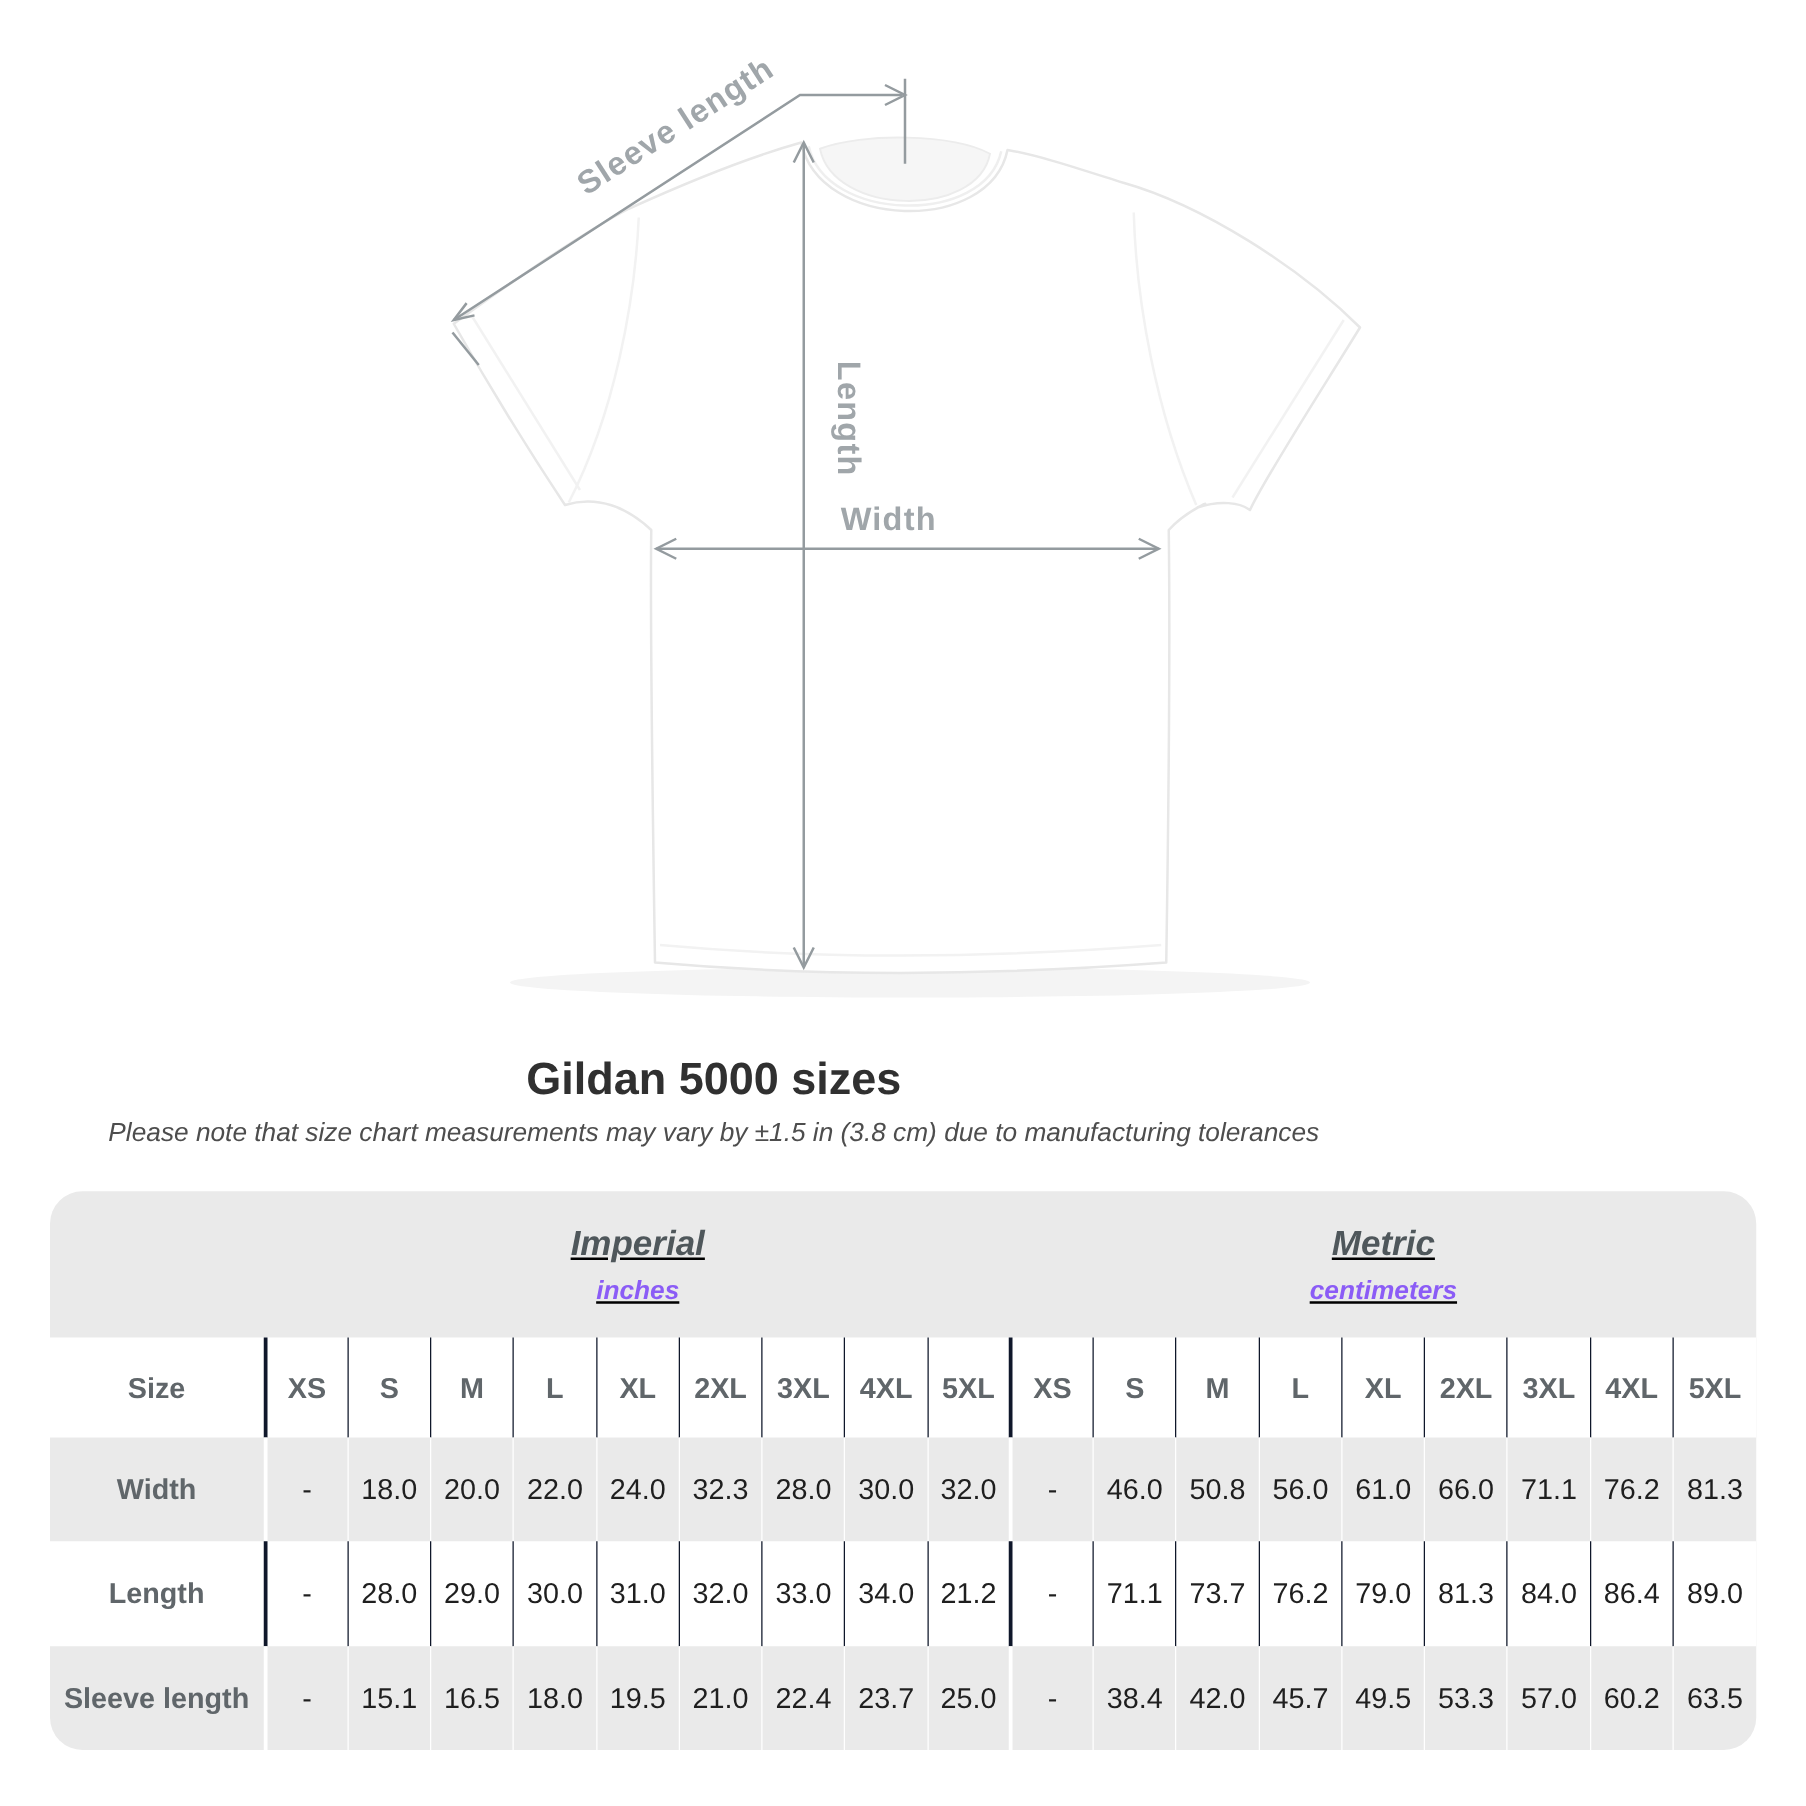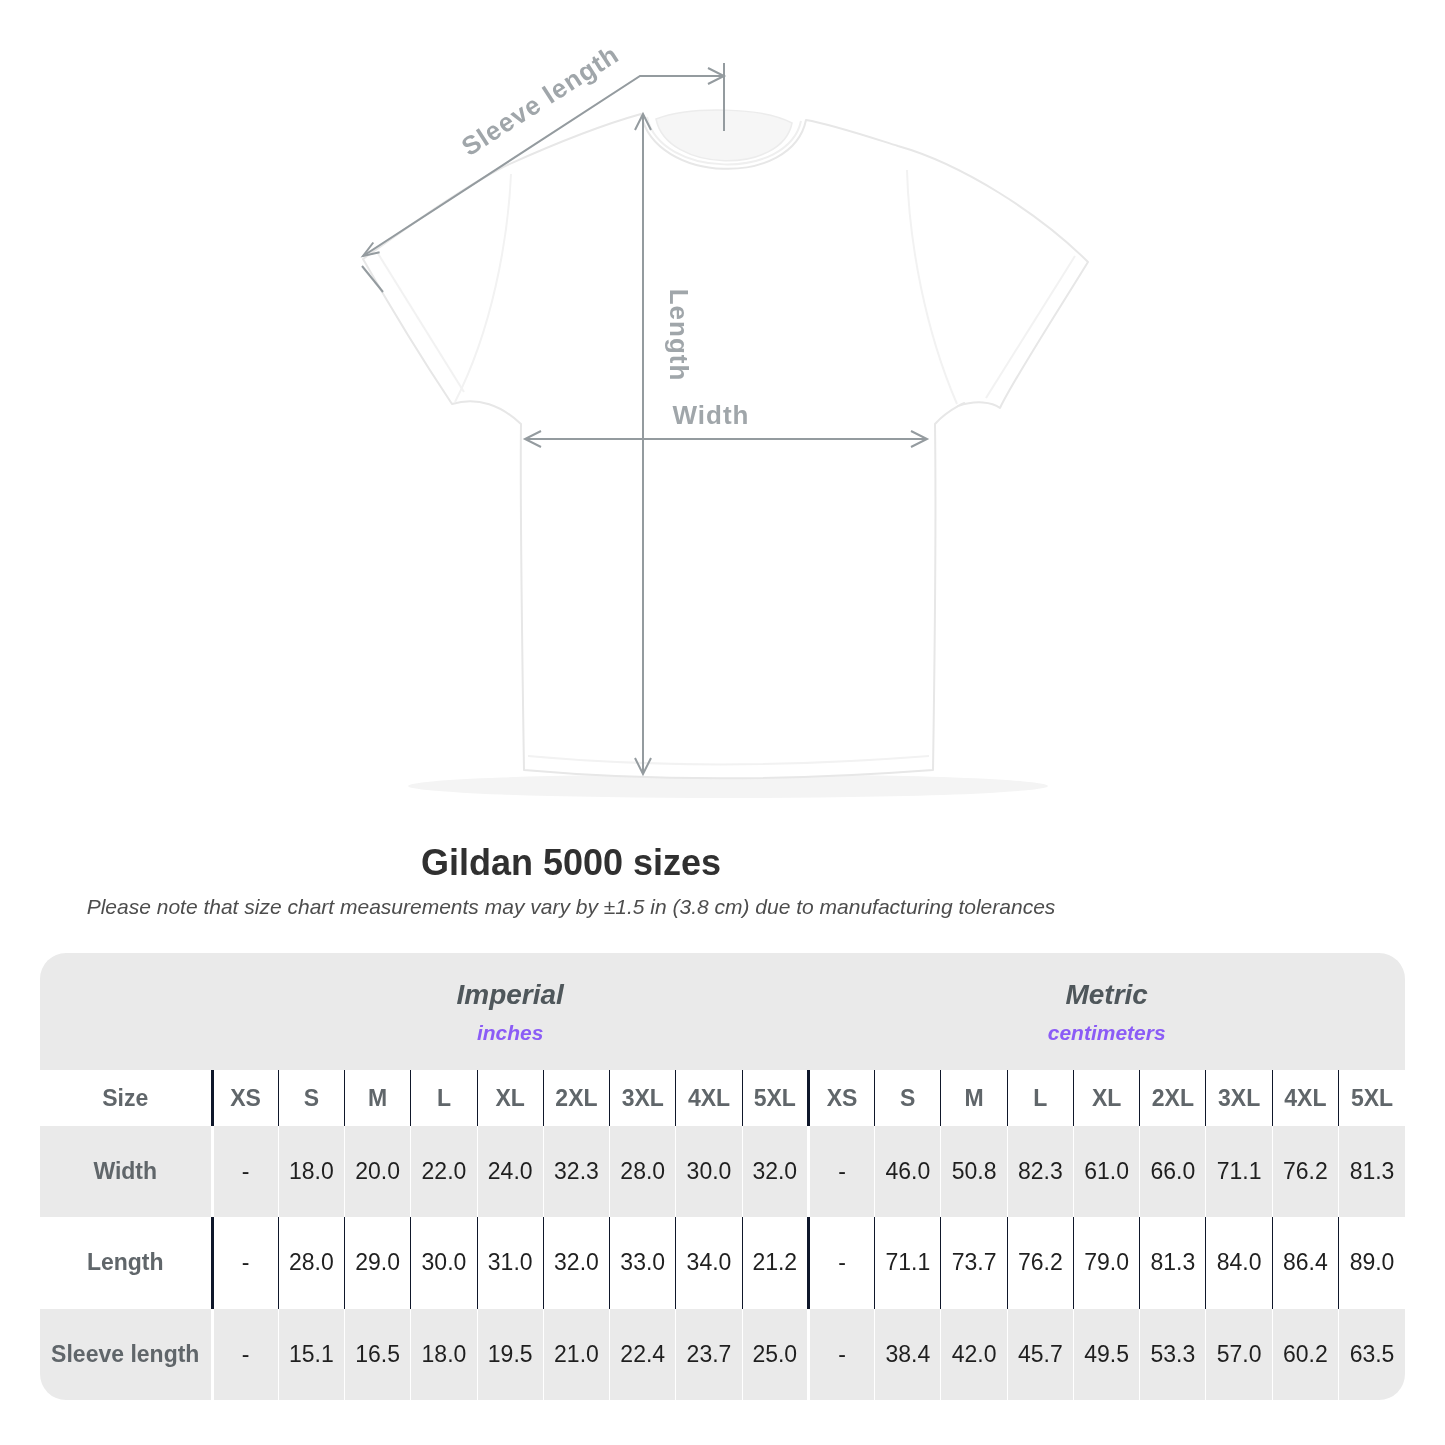--- a/index.html
+++ b/index.html
@@ -61,34 +61,34 @@
     border-collapse: collapse;
     table-layout: fixed;
   }
   table.size-table th, table.size-table td {
     padding: 0;
     text-align: center;
     vertical-align: middle;
     font-family: "Liberation Sans", sans-serif;
   }
   tr.units-row { height: 117px; }
-  tr.units-row th { border: none; background: transparent; }
+  tr.units-row th { border: none; background: transparent; text-decoration: underline; }
   .g-label {
     font-size: 28px;
     font-weight: bold;
     font-style: italic;
     color: #4f575b;
   }
   .g-unit {
     margin-top: 10px;
     font-size: 21px;
     font-style: italic;
     color: #8b5cf6;
   }
-  tr.sizes-row { height: 56px; }
+  tr.sizes-row { height: 80px; }
   tr.r-white > th, tr.r-white > td { background: #ffffff; border-left: 1px solid #0f172a; }
   tr.r-gray  > th, tr.r-gray  > td { background: transparent; border-left: 1px solid #ffffff; }
   tr.sizes-row > *:first-child,
   tr.data-row > *:first-child { border-left: none !important; }
   .thick { border-left-width: 3px !important; }
   th.size-h, th.row-label {
     font-size: 23px;
     font-weight: bold;
     color: #60666a;
   }
@@ -215,21 +215,21 @@
           <td>20.0</td>
           <td>22.0</td>
           <td>24.0</td>
           <td>32.3</td>
           <td>28.0</td>
           <td>30.0</td>
           <td>32.0</td>
           <td class="thick">-</td>
           <td>46.0</td>
           <td>50.8</td>
-          <td>82.3</td>
+          <td>56.0</td>
           <td>61.0</td>
           <td>66.0</td>
           <td>71.1</td>
           <td>76.2</td>
           <td>81.3</td>
         </tr>
         <tr class="data-row r-white">
           <th class="row-label">Length</th>
           <td class="thick">-</td>
           <td>28.0</td>

